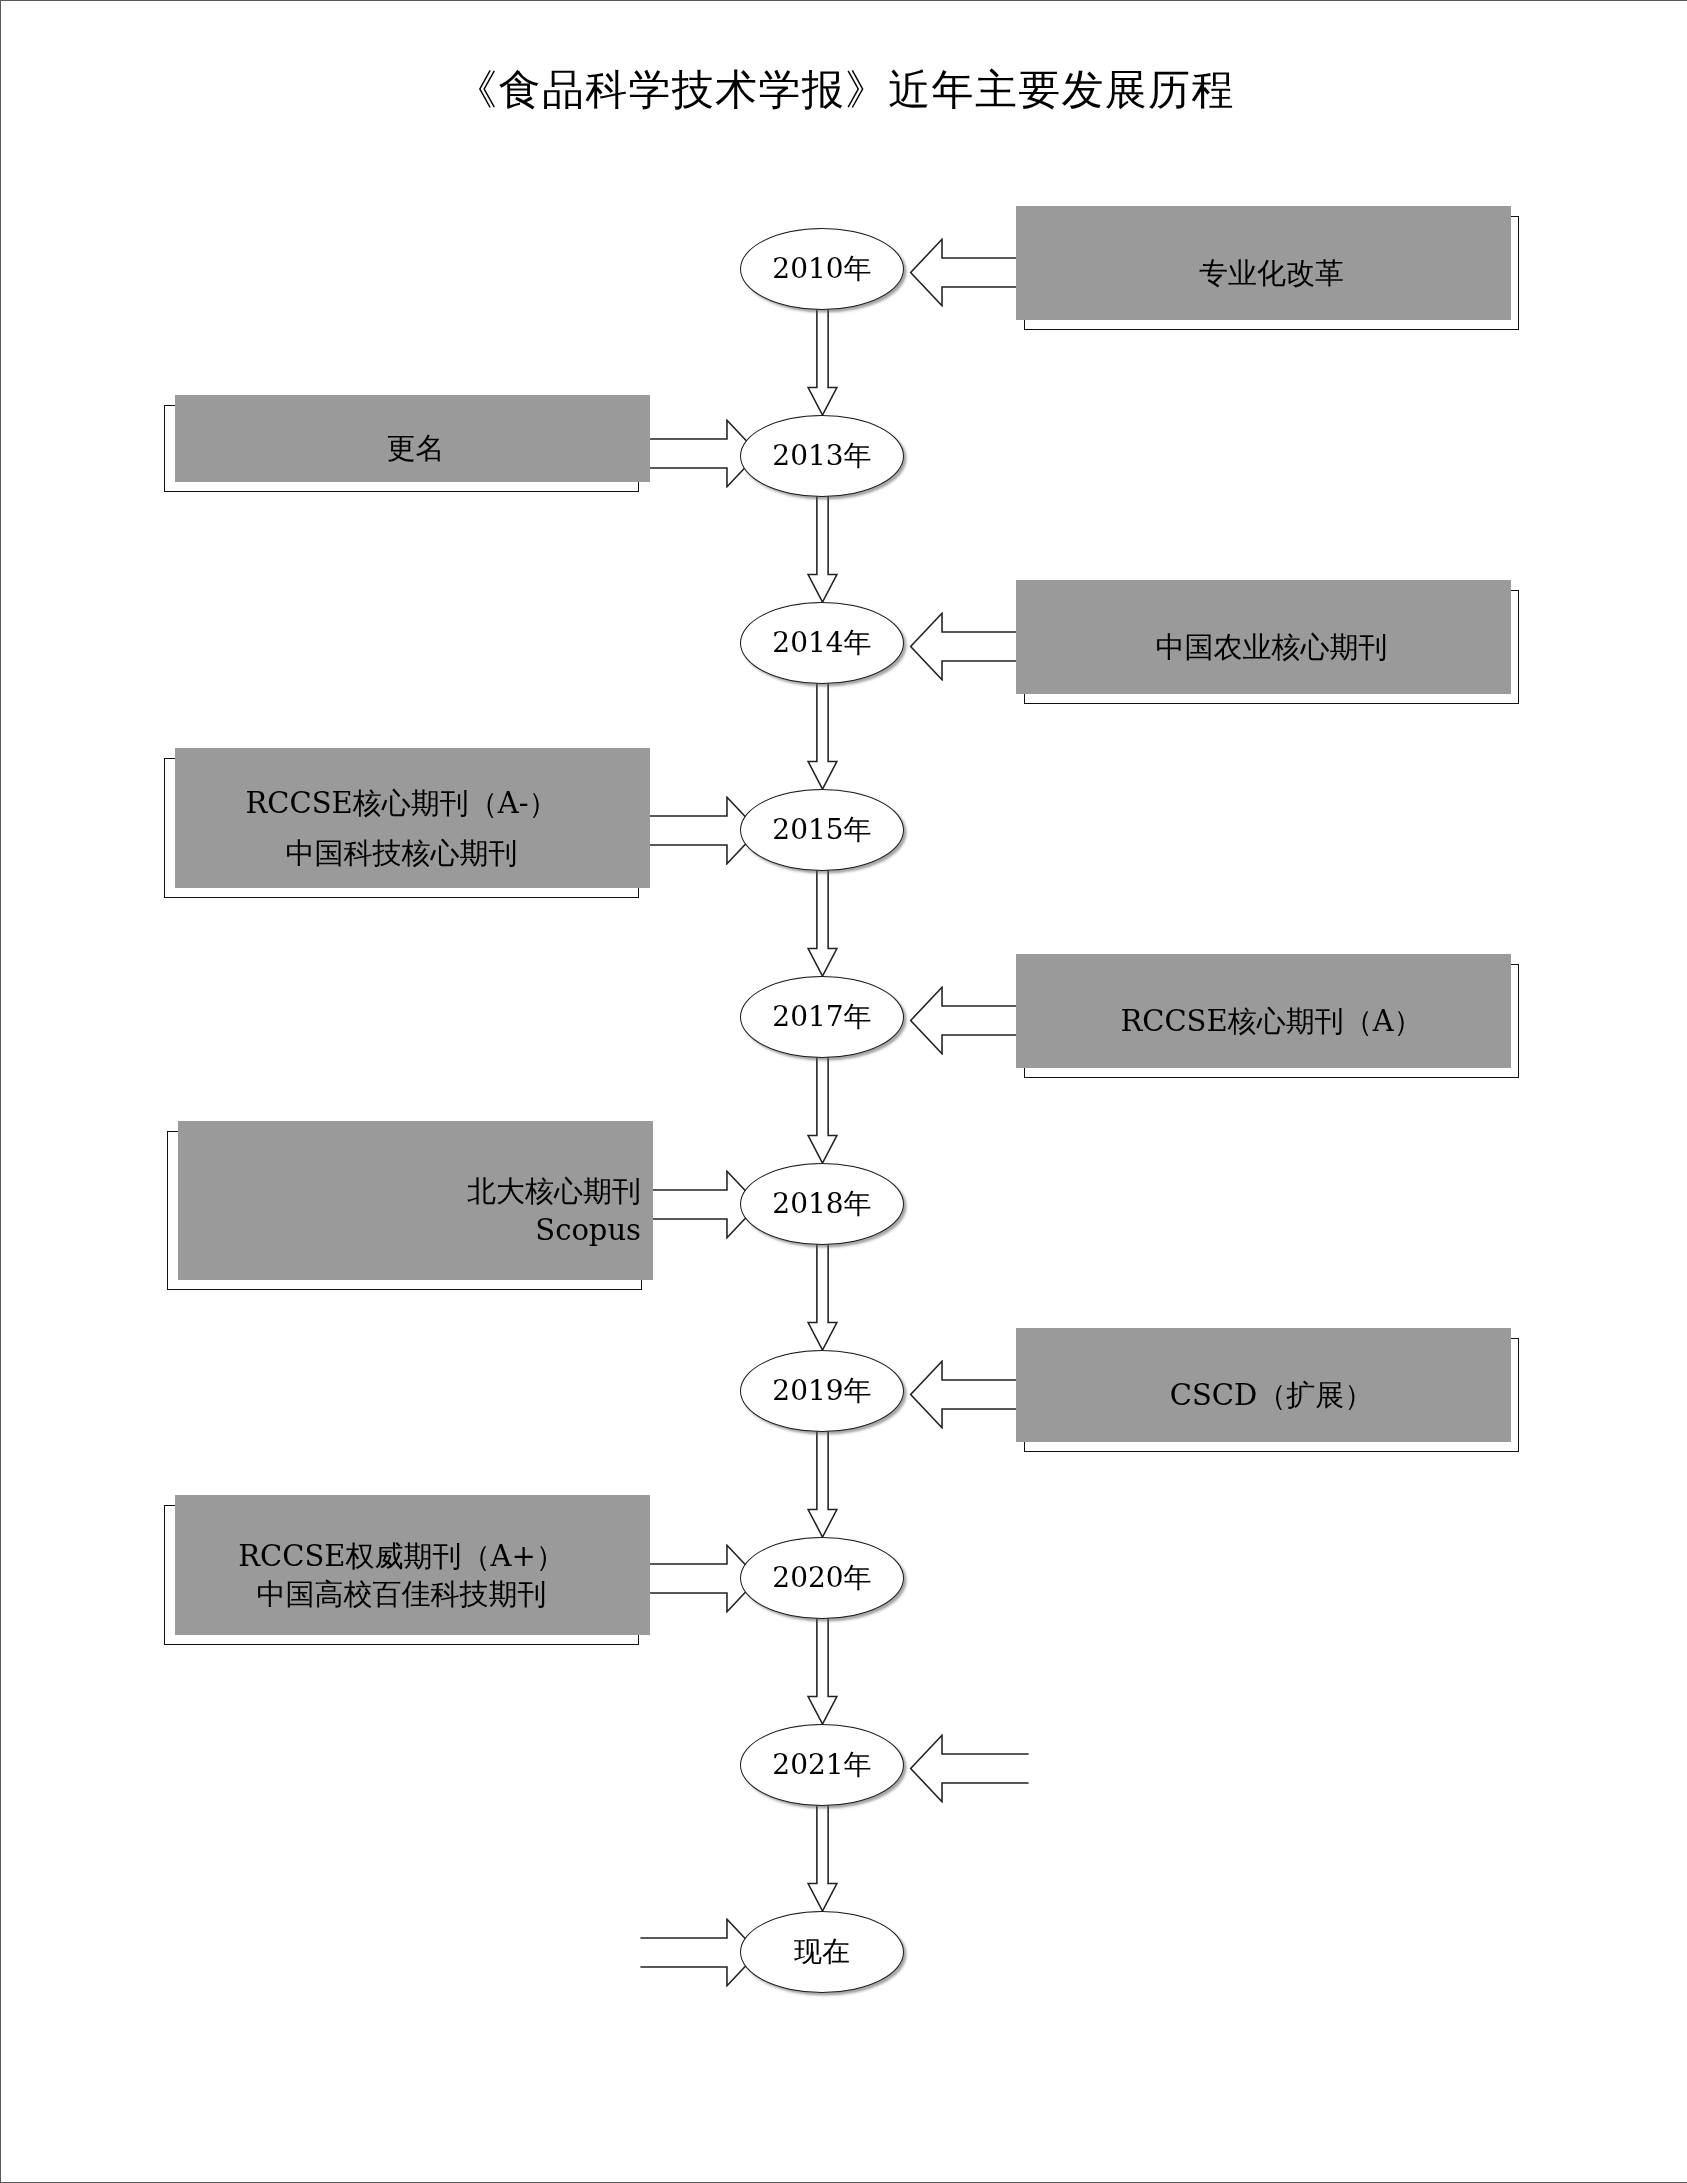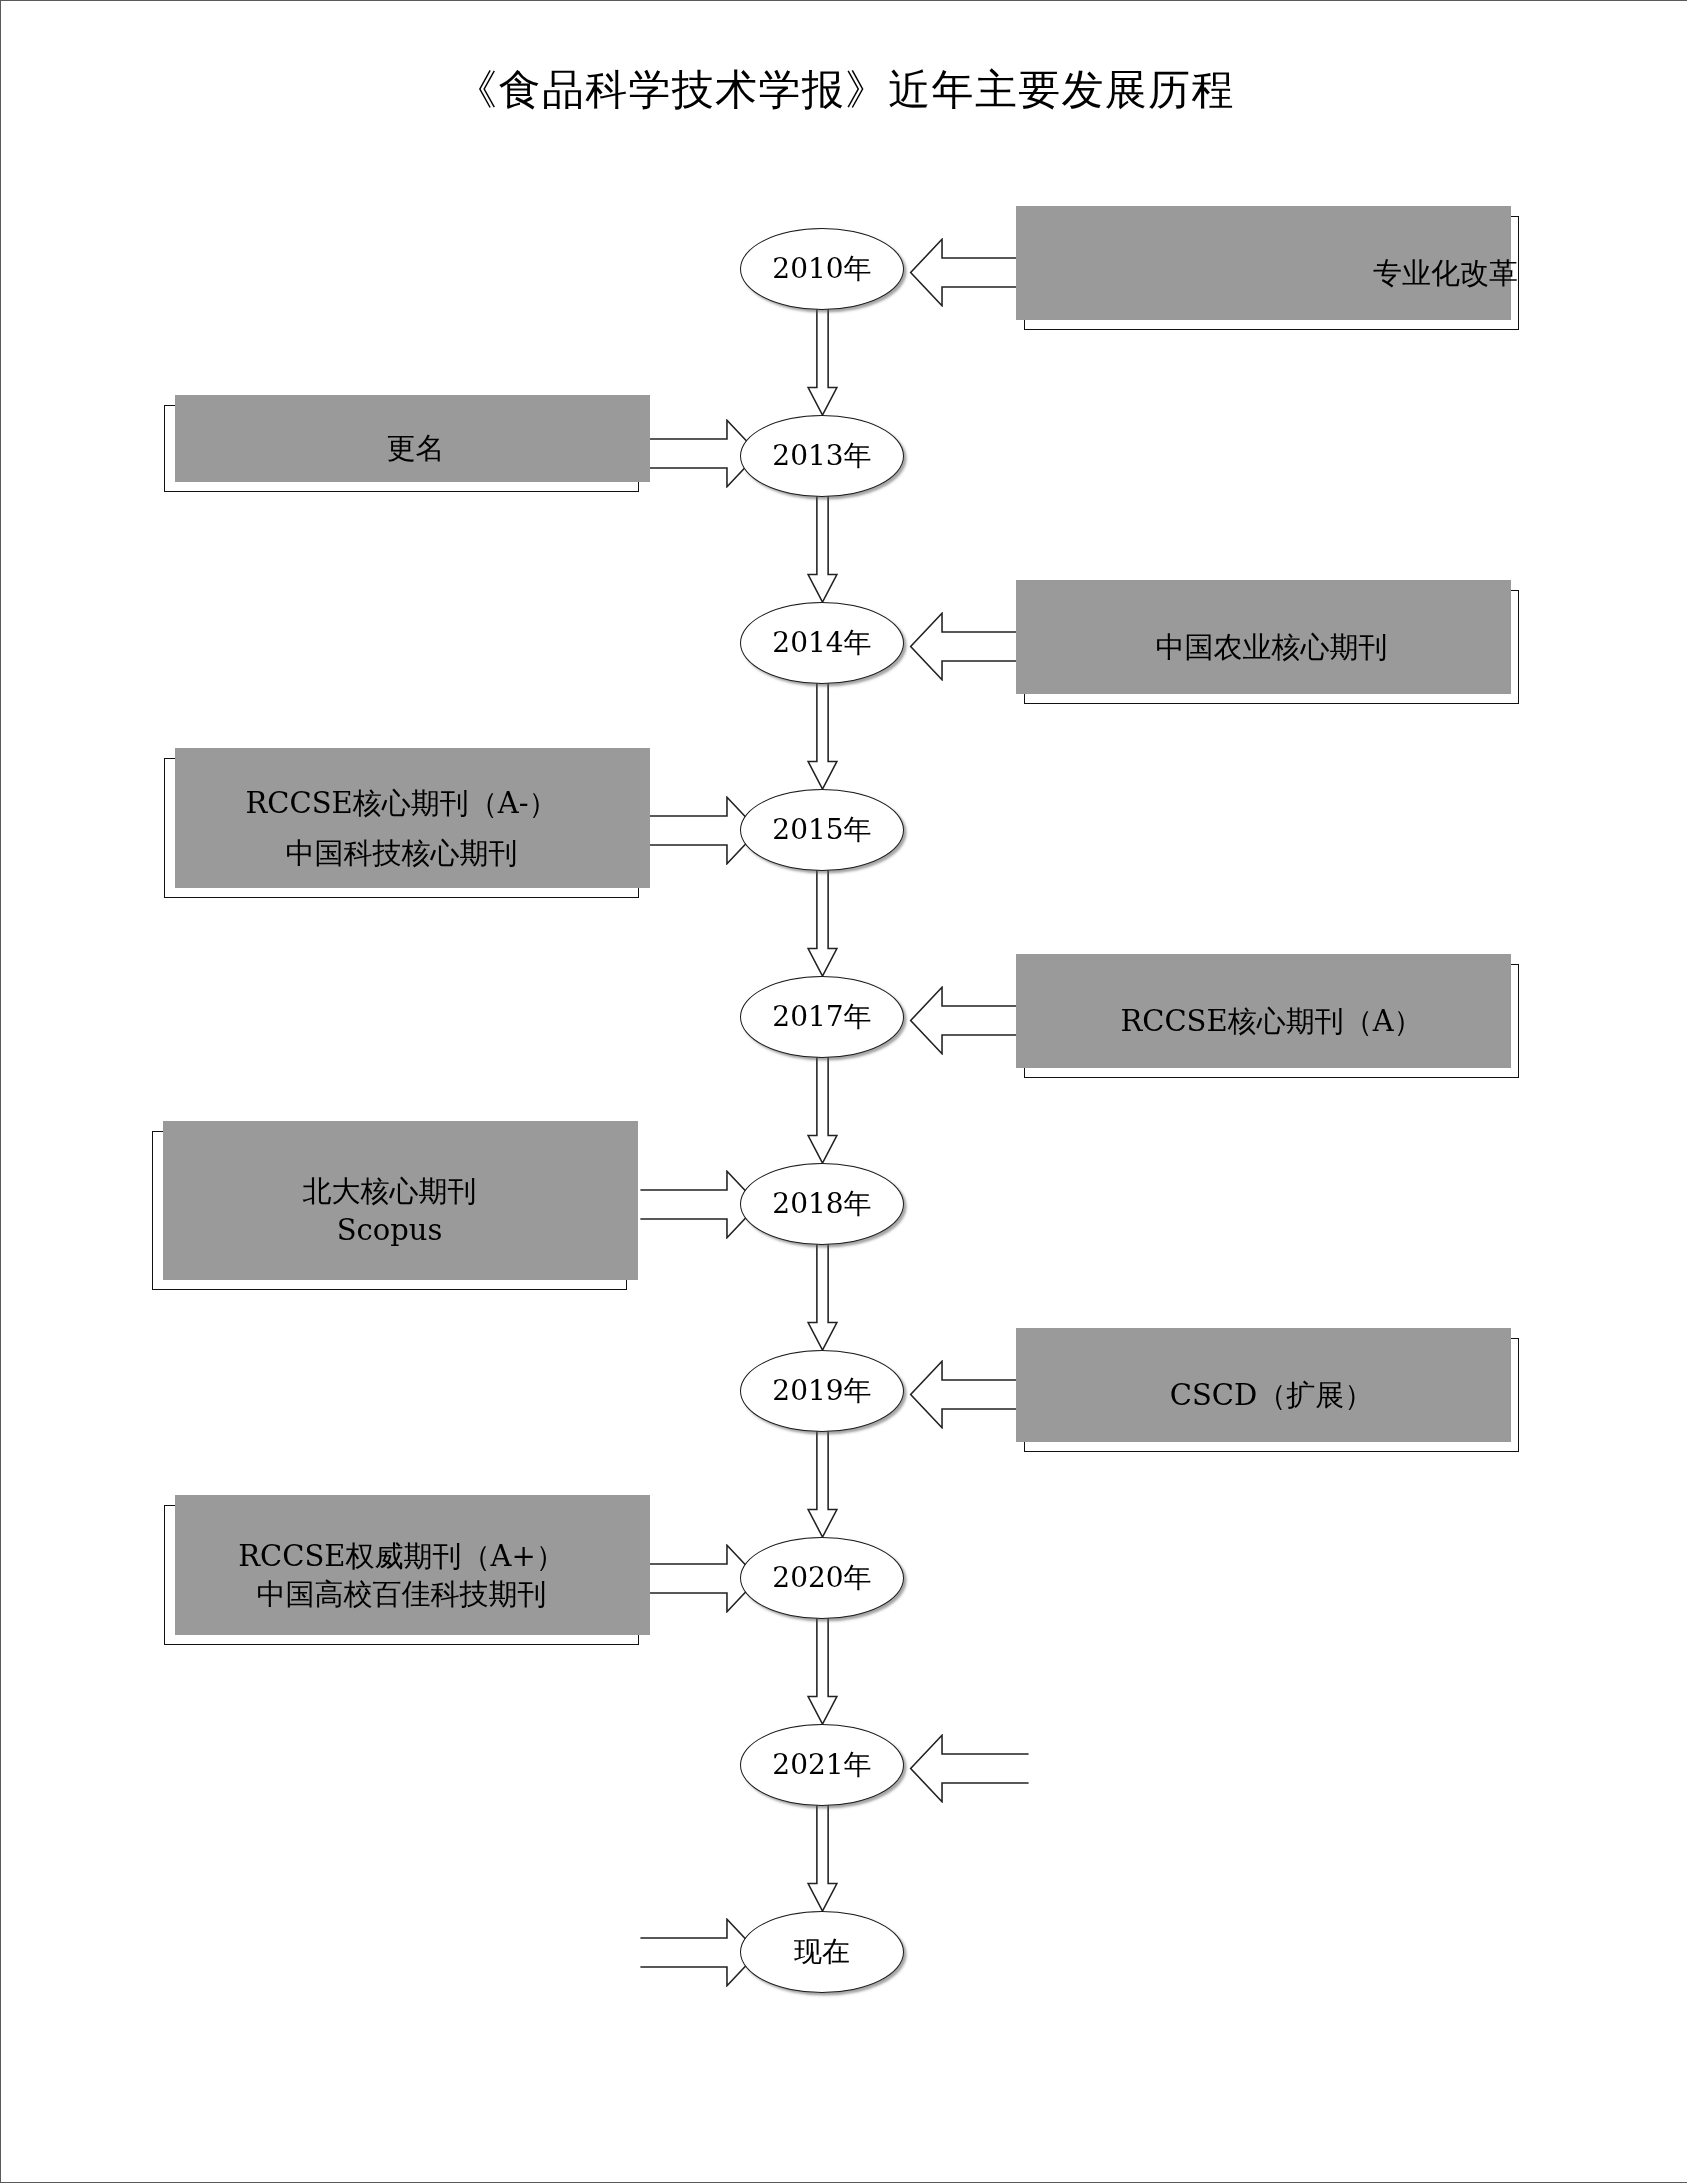--- a/index.html
+++ b/index.html
@@ -169,21 +169,21 @@
     <svg width="35" height="111" viewBox="0 0 56 176">
       <path d="M19,0 L19,128 L5,128 L28,172 L51,128 L37,128 L37,0 Z" fill="#ffffff" stroke="#222222" stroke-width="2.5"></path>
     </svg>
   </div>
   <div class="varrow" style="left:804px; top:1802px;">
     <svg width="35" height="111" viewBox="0 0 56 176">
       <path d="M19,0 L19,128 L5,128 L28,172 L51,128 L37,128 L37,0 Z" fill="#ffffff" stroke="#222222" stroke-width="2.5"></path>
     </svg>
   </div>
 
-  <div class="card" style="left:1023px; top:215px; width:495px; height:114px;align-items:flex-end;">
+  <div class="card" style="left:1023px; top:215px; width:495px; height:114px;">
     <div class="shadow" style="left:-9.5px; top:-11.4px; width:495px; height:114px;"></div>
     <div class="line">专业化改革</div>
   </div>
   <div class="harrow" style="left:908px; top:237px;">
     <svg width="120" height="69" viewBox="0 0 190 110">
       <path d="M190,32 L52,32 L52,2 L2,55 L52,108 L52,78 L190,78" fill="#ffffff" stroke="#222222" stroke-width="2.5"></path>
     </svg>
   </div>
 
   <div class="card" style="left:1023px; top:589px; width:495px; height:114px;">
@@ -236,21 +236,21 @@
     <div class="shadow" style="left:9.5px; top:-11.4px; width:475px; height:140px;"></div>
     <div class="line">RCCSE核心期刊（A-）</div>
     <div class="line">中国科技核心期刊</div>
   </div>
   <div class="harrow" style="left:639px; top:795px;">
     <svg width="120" height="69" viewBox="0 0 190 110">
       <path d="M0,32 L138,32 L138,2 L188,55 L138,108 L138,78 L0,78" fill="#ffffff" stroke="#222222" stroke-width="2.5"></path>
     </svg>
   </div>
 
-  <div class="card" style="left:151px; top:1130px; width:475px; height:159px;">
+  <div class="card" style="left:166px; top:1130px; width:475px; height:159px;align-items:flex-end;">
     <div class="shadow" style="left:9.5px; top:-11.4px; width:475px; height:159px;"></div>
     <div class="line">北大核心期刊</div>
     <div class="line">Scopus</div>
   </div>
   <div class="harrow" style="left:639px; top:1169px;">
     <svg width="120" height="69" viewBox="0 0 190 110">
       <path d="M0,32 L138,32 L138,2 L188,55 L138,108 L138,78 L0,78" fill="#ffffff" stroke="#222222" stroke-width="2.5"></path>
     </svg>
   </div>
 

